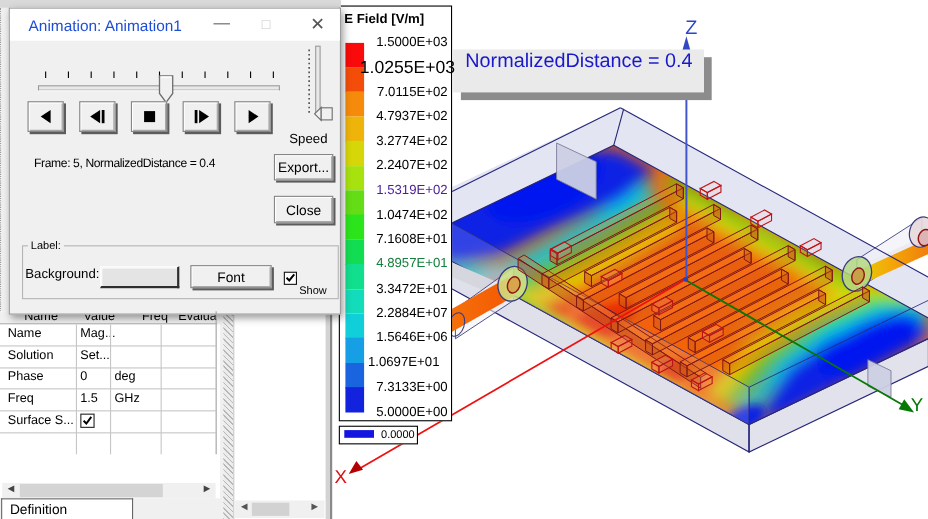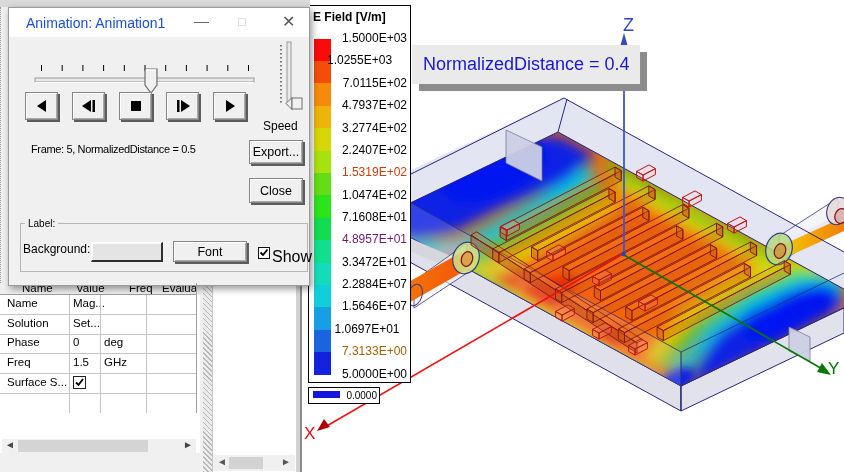--- a/index.html
+++ b/index.html
@@ -193,21 +193,21 @@
 <line x1="624" y1="47" x2="624" y2="254" stroke="#4055cc" stroke-width="1.8"></line>
 <polygon points="624,33 620,47 628,47" fill="#3448c0"></polygon>
 <ellipse cx="624" cy="51" rx="2.6" ry="4" fill="#202a90"></ellipse>
 <circle cx="623.5" cy="254" r="2.2" fill="#3040b0"></circle>
 <text x="623" y="31" font-size="18" fill="#2b46c8" font-family="Liberation Sans">Z</text>
 <text x="828" y="374" font-size="17" fill="#067806" font-family="Liberation Sans">Y</text>
 <text x="304" y="439" font-size="17" fill="#e01010" font-family="Liberation Sans">X</text>
 </svg>
 
 <div class="abs" style="left:419px;top:52px;width:228px;height:39px;background:#8c8c8c"></div>
-<div class="abs" style="left:412px;top:45px;width:228px;height:39px;background:#eaeaea;display:flex;align-items:center">
+<div class="abs" style="left:412px;top:45px;width:228px;height:39px;background:#eaeaea;display:flex;align-items:flex-start">
     <span style="font-size:18px;color:#1818cc;padding-left:11px;letter-spacing:0px">NormalizedDistance&nbsp;=&nbsp;0.4</span>
   </div>
 
 <div class="abs" style="left:308px;top:5px;width:103px;height:378px;background:#fff;border:1px solid #000">
 <div style="position:absolute;left:4px;top:4px;font-size:12px;font-weight:bold;color:#000">E&nbsp;Field&nbsp;[V/m]</div>
 <div style="position:absolute;left:5px;top:32.5px;width:17px;height:22.9px;background:#fa0a0a"></div>
 <div style="position:absolute;left:5px;top:54.9px;width:17px;height:22.9px;background:#f44d09"></div>
 <div style="position:absolute;left:5px;top:77.3px;width:17px;height:22.9px;background:#f68b0b"></div>
 <div style="position:absolute;left:5px;top:99.7px;width:17px;height:22.9px;background:#eeb409"></div>
 <div style="position:absolute;left:5px;top:122.1px;width:17px;height:22.9px;background:#d6d608"></div>
@@ -216,34 +216,34 @@
 <div style="position:absolute;left:5px;top:189.3px;width:17px;height:22.9px;background:#2ce41c"></div>
 <div style="position:absolute;left:5px;top:211.7px;width:17px;height:22.9px;background:#12dd52"></div>
 <div style="position:absolute;left:5px;top:234.1px;width:17px;height:22.9px;background:#12df8e"></div>
 <div style="position:absolute;left:5px;top:256.5px;width:17px;height:22.9px;background:#13dcba"></div>
 <div style="position:absolute;left:5px;top:278.9px;width:17px;height:22.9px;background:#11cfd9"></div>
 <div style="position:absolute;left:5px;top:301.3px;width:17px;height:22.9px;background:#169fe5"></div>
 <div style="position:absolute;left:5px;top:323.7px;width:17px;height:22.9px;background:#1a64e0"></div>
 <div style="position:absolute;left:5px;top:346.1px;width:17px;height:22.9px;background:#1222dd"></div>
 
 <div style="position:absolute;right:3px;top:25.0px;width:80px;text-align:right;font-size:12px;color:#000">1.5000E+03</div>
-<div style="position:absolute;right:3px;top:47.4px;width:80px;text-align:left;font-size:12px;color:#000">1.0255E+03</div>
+<div style="position:absolute;right:3px;top:47.4px;width:80px;text-align:left;font-size:16px;color:#000">1.0255E+03</div>
 <div style="position:absolute;right:3px;top:69.7px;width:80px;text-align:right;font-size:12px;color:#000">7.0115E+02</div>
 <div style="position:absolute;right:3px;top:92.1px;width:80px;text-align:right;font-size:12px;color:#000">4.7937E+02</div>
 <div style="position:absolute;right:3px;top:114.5px;width:80px;text-align:right;font-size:12px;color:#000">3.2774E+02</div>
 <div style="position:absolute;right:3px;top:136.9px;width:80px;text-align:right;font-size:12px;color:#000">2.2407E+02</div>
-<div style="position:absolute;right:3px;top:159.2px;width:80px;text-align:right;font-size:12px;color:#c2410c">1.5319E+02</div>
+<div style="position:absolute;right:3px;top:159.2px;width:80px;text-align:right;font-size:12px;color:#4c1d95">1.5319E+02</div>
 <div style="position:absolute;right:3px;top:181.6px;width:80px;text-align:right;font-size:12px;color:#000">1.0474E+02</div>
 <div style="position:absolute;right:3px;top:204.0px;width:80px;text-align:right;font-size:12px;color:#000">7.1608E+01</div>
-<div style="position:absolute;right:3px;top:226.3px;width:80px;text-align:right;font-size:12px;color:#701a75">4.8957E+01</div>
+<div style="position:absolute;right:3px;top:226.3px;width:80px;text-align:right;font-size:12px;color:#15803d">4.8957E+01</div>
 <div style="position:absolute;right:3px;top:248.7px;width:80px;text-align:right;font-size:12px;color:#000">3.3472E+01</div>
 <div style="position:absolute;right:3px;top:271.1px;width:80px;text-align:right;font-size:12px;color:#000">2.2884E+07</div>
-<div style="position:absolute;right:3px;top:293.4px;width:80px;text-align:right;font-size:12px;color:#000">1.5646E+07</div>
+<div style="position:absolute;right:3px;top:293.4px;width:80px;text-align:right;font-size:12px;color:#000">1.5646E+06</div>
 <div style="position:absolute;right:3px;top:315.8px;width:80px;text-align:center;font-size:12px;color:#000">1.0697E+01</div>
-<div style="position:absolute;right:3px;top:338.2px;width:80px;text-align:right;font-size:12px;color:#a16207">7.3133E+00</div>
+<div style="position:absolute;right:3px;top:338.2px;width:80px;text-align:right;font-size:12px;color:#000000">7.3133E+00</div>
 <div style="position:absolute;right:3px;top:360.6px;width:80px;text-align:right;font-size:12px;color:#000">5.0000E+00</div>
 
 </div>
 <div class="abs" style="left:308px;top:387px;width:72px;height:17px;background:#fff;border:1px solid #000">
 <div style="position:absolute;left:4px;top:3px;width:27px;height:7px;background:#1515e0"></div>
 <div style="position:absolute;right:2px;top:2px;font-size:10px">0.0000</div>
 </div>
 
 <div class="abs" style="left:0;top:0;width:310px;height:7px;background:#d9d9d9"></div>
 <div class="abs" style="left:0;top:2px;width:10px;height:15px;background:#d9d9d9;overflow:hidden"><span style="font-size:12px;font-weight:bold;color:#1a1a3a;letter-spacing:-0.5px">Pr</span></div>
@@ -328,37 +328,37 @@
         <polygon points="6,1 6,13 15,7" fill="#000"></polygon>
       </svg>
     </div>
  <div class="btn3d" style="position:absolute;left:204px;top:84px;width:33px;height:28px">
       <svg width="14" height="14">
         <polygon points="3,1 3,13 12,7" fill="#000"></polygon>
       </svg>
     </div>
 
  <div style="position:absolute;left:254px;top:111px;font-size:12px">Speed</div>
- <div style="position:absolute;left:22px;top:135px;font-size:11px;letter-spacing:-0.35px">Frame: 5, NormalizedDistance = 0.5</div>
+ <div style="position:absolute;left:22px;top:135px;font-size:11px;letter-spacing:-0.35px">Frame: 5, NormalizedDistance = 0.4</div>
 
  <div class="btn3d" style="position:absolute;left:240px;top:132px;width:54px;height:24px;font-size:12.5px">Export...</div>
  <div class="btn3d" style="position:absolute;left:240px;top:170px;width:54px;height:25px;font-size:12.5px">Close</div>
 
  <fieldset style="position:absolute;left:11px;top:210px;width:288px;height:54px;border:1px solid #b5b5b5;border-radius:0">
    <legend style="font-size:10px;margin-left:4px;padding:0 3px">Label:</legend>
  </fieldset>
  <div style="position:absolute;left:14px;top:234px;font-size:12px">Background:</div>
  <div style="position:absolute;left:82px;top:234px;width:72px;height:20px;background:#e4e4e4;border:1px solid #fff;border-right:2px solid #2e2e2e;border-bottom:2px solid #2e2e2e;box-shadow:inset 1px 1px 0 #fdfdfd"></div>
  <div class="btn3d" style="position:absolute;left:164px;top:233px;width:74px;height:21px;font-size:12.5px">Font</div>
  <div style="position:absolute;left:249px;top:239px;width:12px;height:12px;background:#fff;border:1.4px solid #111">
    <svg width="10" height="10" style="position:absolute;left:0px;top:0px">
         <path d="M1.5 4.5 L4 7 L8.5 1.5" stroke="#000" stroke-width="1.8" fill="none"></path>
       </svg>
  </div>
- <div style="position:absolute;left:263px;top:240px;font-size:16px">Show</div>
+ <div style="position:absolute;left:263px;top:251px;font-size:10px">Show</div>
 </div>
 
 <div class="abs" style="left:0;top:295px;width:200px;height:177px;background:#fff;font-size:11.5px;color:#000">
 <div style="position:absolute;left:0;top:0px;width:196px;height:19.7px;border-bottom:1px solid #c6c6c6">
       <span style="position:absolute;left:7px;top:2px">Name</span>
       <span style="position:absolute;left:73px;top:2px">Mag...</span>
     </div>
     <div style="position:absolute;left:0;top:20px;width:196px;height:19.7px;border-bottom:1px solid #c6c6c6">
       <span style="position:absolute;left:7px;top:2px">Solution</span>
       <span style="position:absolute;left:73px;top:2px">Set...</span>
@@ -382,12 +382,15 @@
     <div style="position:absolute;left:69px;top:0;width:1px;height:118px;background:#c6c6c6"></div>
     <div style="position:absolute;left:100px;top:0;width:1px;height:118px;background:#c6c6c6"></div>
     <div style="position:absolute;left:146px;top:0;width:1px;height:118px;background:#c6c6c6"></div>
     <div style="position:absolute;left:196px;top:-12px;width:1px;height:130px;background:#a0a0a0"></div>
     <div style="position:absolute;left:2px;top:144px;width:194px;height:14px;background:#f0f0f0">
 <span style="position:absolute;left:3px;top:0px;font-size:10px;color:#444">◄</span>
 <div style="position:absolute;left:16px;top:1px;width:130px;height:12px;background:#d4d4d4"></div>
 <span style="position:absolute;right:3px;top:0px;font-size:10px;color:#444">►</span>
     </div>
     <div style="position:absolute;left:0px;top:158px;width:200px;height:19px;background:#f0f0f0"></div>
+<div style="position:absolute;left:1px;top:158px;width:120px;height:19px;background:#fff;border:1px solid #666;border-bottom:none">
+      <span style="position:absolute;left:7px;top:2px;font-size:12.5px">Definition</span>
+    </div>
 </div>
 </body></html>

